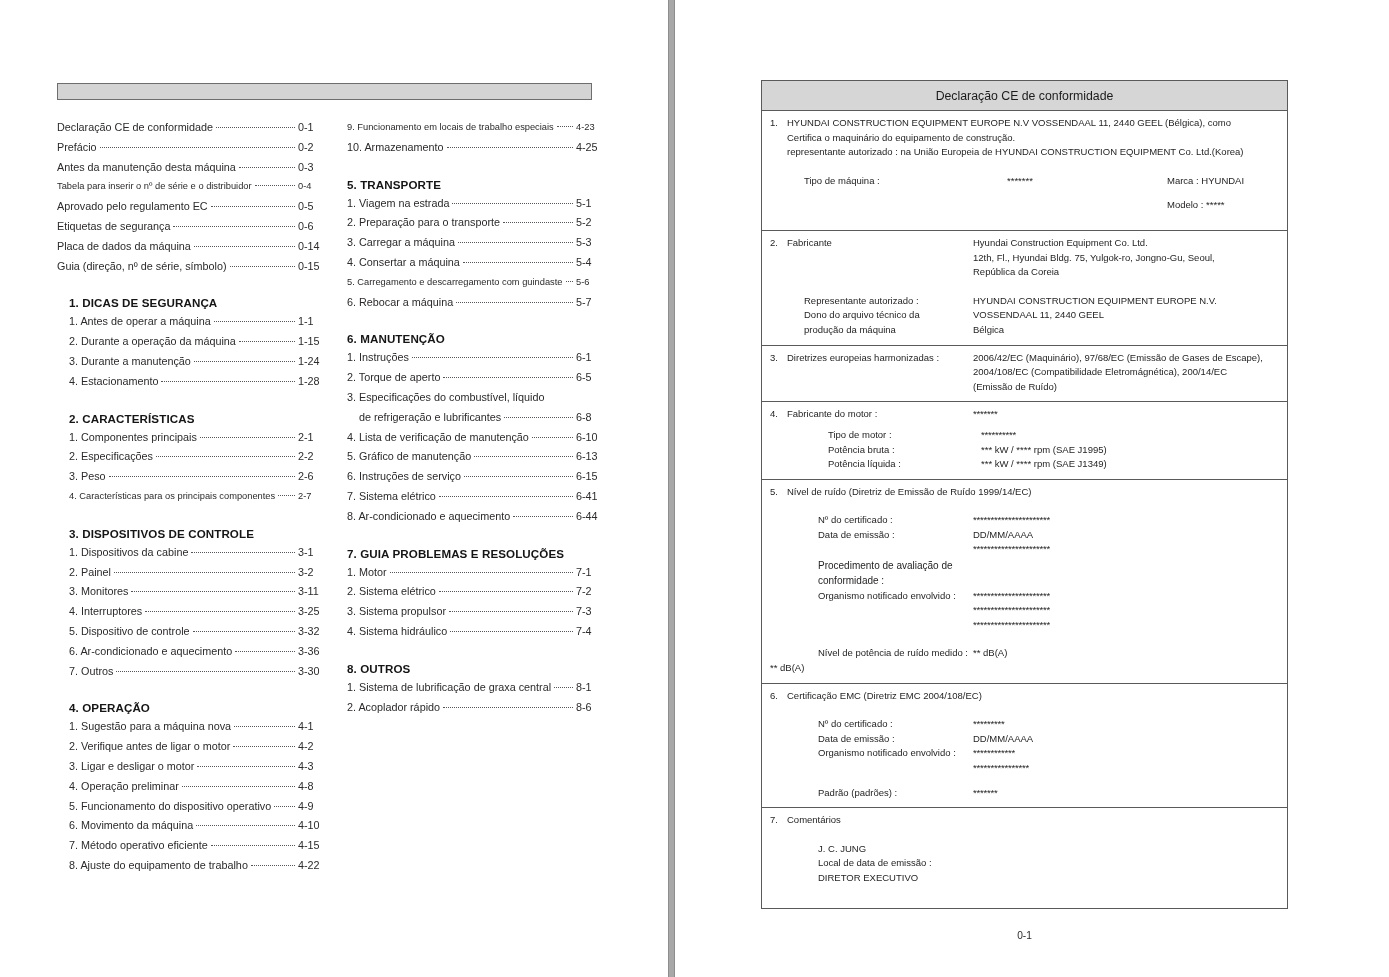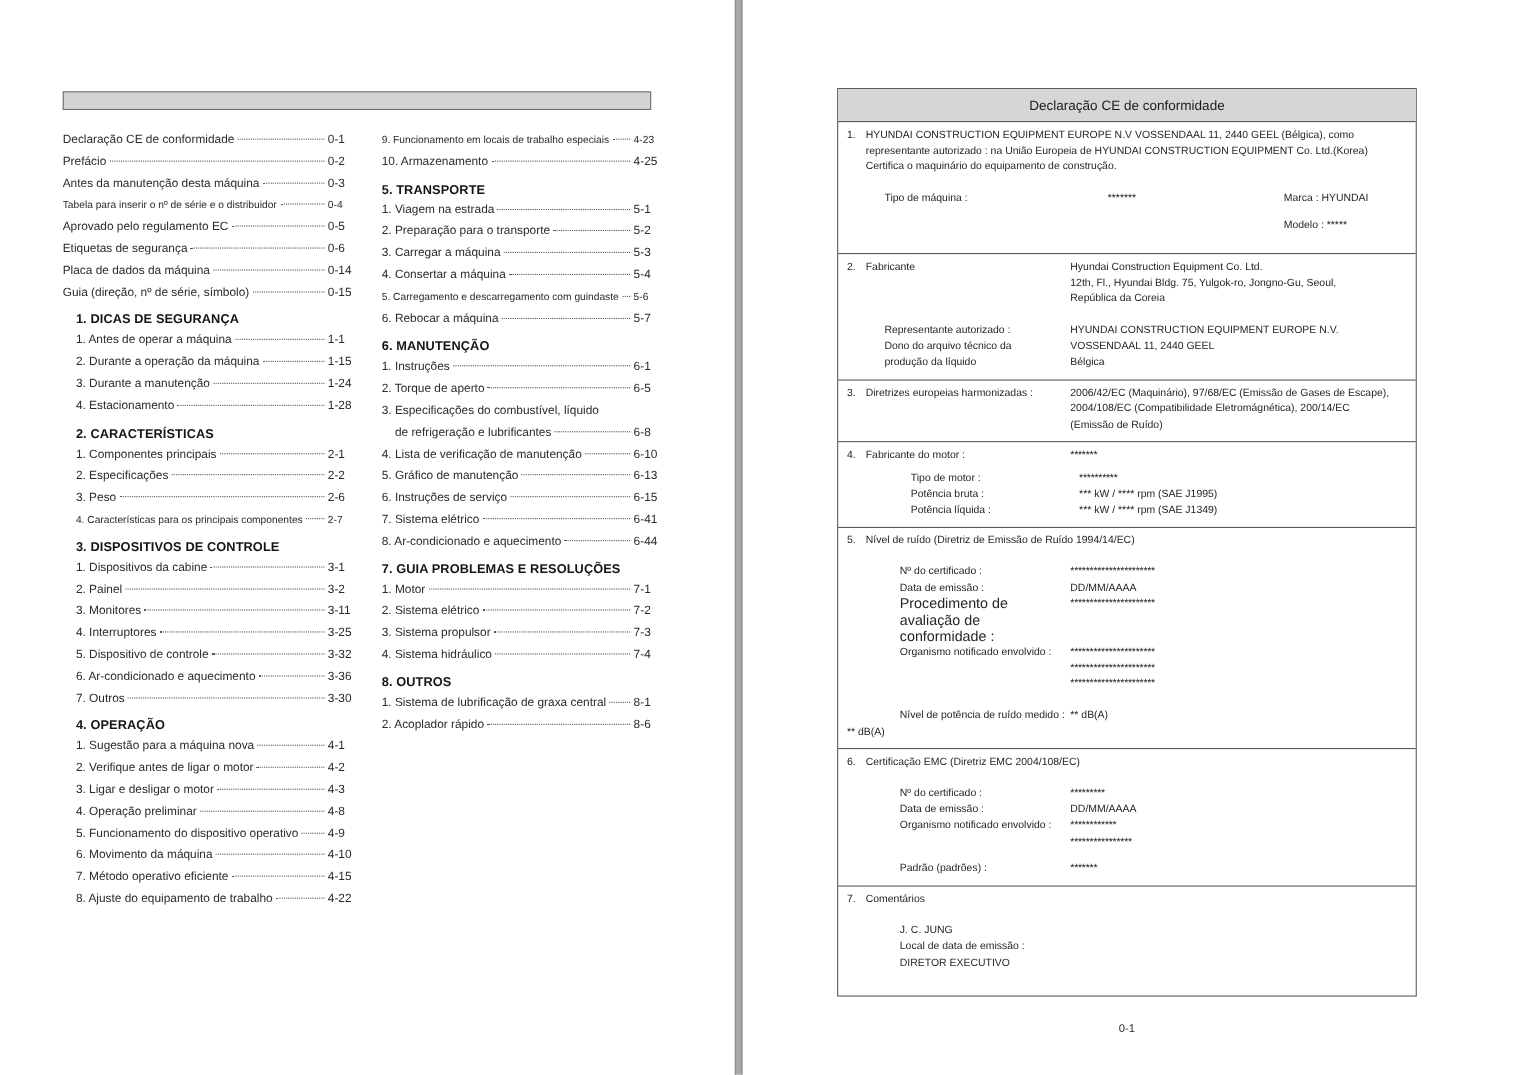--- a/index.html
+++ b/index.html
@@ -66,21 +66,21 @@
   .toc-col { width: 267px; }
 
   .sec-head {
     font-size: 11.6px;
     font-weight: bold;
     letter-spacing: 0.1px;
     color: #151515;
     margin: 0 0 3px 0;
     white-space: nowrap;
   }
-  .gap-before { margin-top: 8px; padding-left: 12px; }
+  .gap-before { margin-top: 20px; padding-left: 12px; }
 
   .entry {
     display: flex;
     align-items: baseline;
     font-size: 10.8px;
     line-height: 19.8px;
     color: #2c2a2b;
     white-space: nowrap;
   }
   .entry.indent { padding-left: 12px; }
@@ -151,21 +151,21 @@
   .ce-item .ce-body { flex: 1 1 auto; }
 
   .ce-pair {
     display: flex;
     font-size: 9.5px;
     line-height: 14.6px;
     color: #262425;
   }
   .ce-pair .k { width: 203px; flex: 0 0 203px; }
   .ce-pair .v { flex: 1 1 auto; }
-  .ce-pair.small .k { font-size: 13px; }
+  .ce-pair.small .k { font-size: 10px; margin-top: 17px; }
 
   .ind-1 { padding-left: 34px; }
   .ind-2 { padding-left: 58px; }
   .ind-3 { padding-left: 48px; }
 
   .spacer6  { height: 6px; }
   .spacer10 { height: 10px; }
   .spacer14 { height: 14px; }
 
   .stars { letter-spacing: -0.2px; }
@@ -480,22 +480,22 @@
 
     <div class="ce-table">
 
       <div class="ce-caption">Declaração CE de conformidade</div>
 
       <div class="ce-row">
         <div class="ce-item">
           <span class="ce-num ce-line">1.</span>
           <div class="ce-body">
             <div class="ce-line">HYUNDAI CONSTRUCTION EQUIPMENT EUROPE N.V VOSSENDAAL 11, 2440 GEEL (Bélgica), como</div>
+            <div class="ce-line">Certifica o maquinário do equipamento de construção.</div>
             <div class="ce-line">representante autorizado : na União Europeia de HYUNDAI CONSTRUCTION EQUIPMENT Co. Ltd.(Korea)</div>
-            <div class="ce-line">Certifica o maquinário do equipamento de construção.</div>
           </div>
         </div>
         <div class="spacer14"></div>
         <div class="ce-pair ind-1">
           <span class="k">Tipo de máquina :</span>
           <span class="v" style="flex:0 0 160px">*******</span>
           <span><span>Marca :</span>&nbsp;<span>HYUNDAI</span></span>
         </div>
         <div class="spacer10"></div>
         <div class="ce-pair ind-1">
@@ -522,21 +522,21 @@
         <div class="spacer14"></div>
         <div class="ce-pair">
           <span class="k ind-1" style="box-sizing:border-box">Representante autorizado :</span>
           <span class="v">HYUNDAI CONSTRUCTION EQUIPMENT EUROPE N.V.</span>
         </div>
         <div class="ce-pair">
           <span class="k ind-1" style="box-sizing:border-box">Dono do arquivo técnico da</span>
           <span class="v"> VOSSENDAAL 11, 2440 GEEL</span>
         </div>
         <div class="ce-pair">
-          <span class="k ind-1" style="box-sizing:border-box">produção da líquido</span>
+          <span class="k ind-1" style="box-sizing:border-box">produção da máquina</span>
           <span class="v">Bélgica</span>
         </div>
       </div>
 
       <div class="ce-row">
         <div class="ce-pair">
           <span class="k"><span class="ce-num">3.</span><span>Diretrizes europeias harmonizadas :</span></span>
           <span class="v">2006/42/EC (Maquinário), 97/68/EC (Emissão de Gases de Escape),</span>
         </div>
         <div class="ce-pair">
@@ -565,21 +565,21 @@
         </div>
         <div class="ce-pair">
           <span class="k ind-2" style="box-sizing:border-box">Potência líquida :</span>
           <span class="v" style="padding-left:8px">*** kW / **** rpm (SAE J1349)</span>
         </div>
       </div>
 
       <div class="ce-row">
         <div class="ce-item">
           <span class="ce-num ce-line">5.</span>
-          <div class="ce-body ce-line">Nível de ruído (Diretriz de Emissão de Ruído 1994/14/EC)</div>
+          <div class="ce-body ce-line">Nível de ruído (Diretriz de Emissão de Ruído 1999/14/EC)</div>
         </div>
         <div class="spacer14"></div>
         <div class="ce-pair">
           <span class="k ind-3" style="box-sizing:border-box">Nº do certificado :</span>
           <span class="v stars">**********************</span>
         </div>
         <div class="ce-pair">
           <span class="k ind-3" style="box-sizing:border-box">Data de emissão :</span>
           <span class="v">DD/MM/AAAA</span>
         </div>

